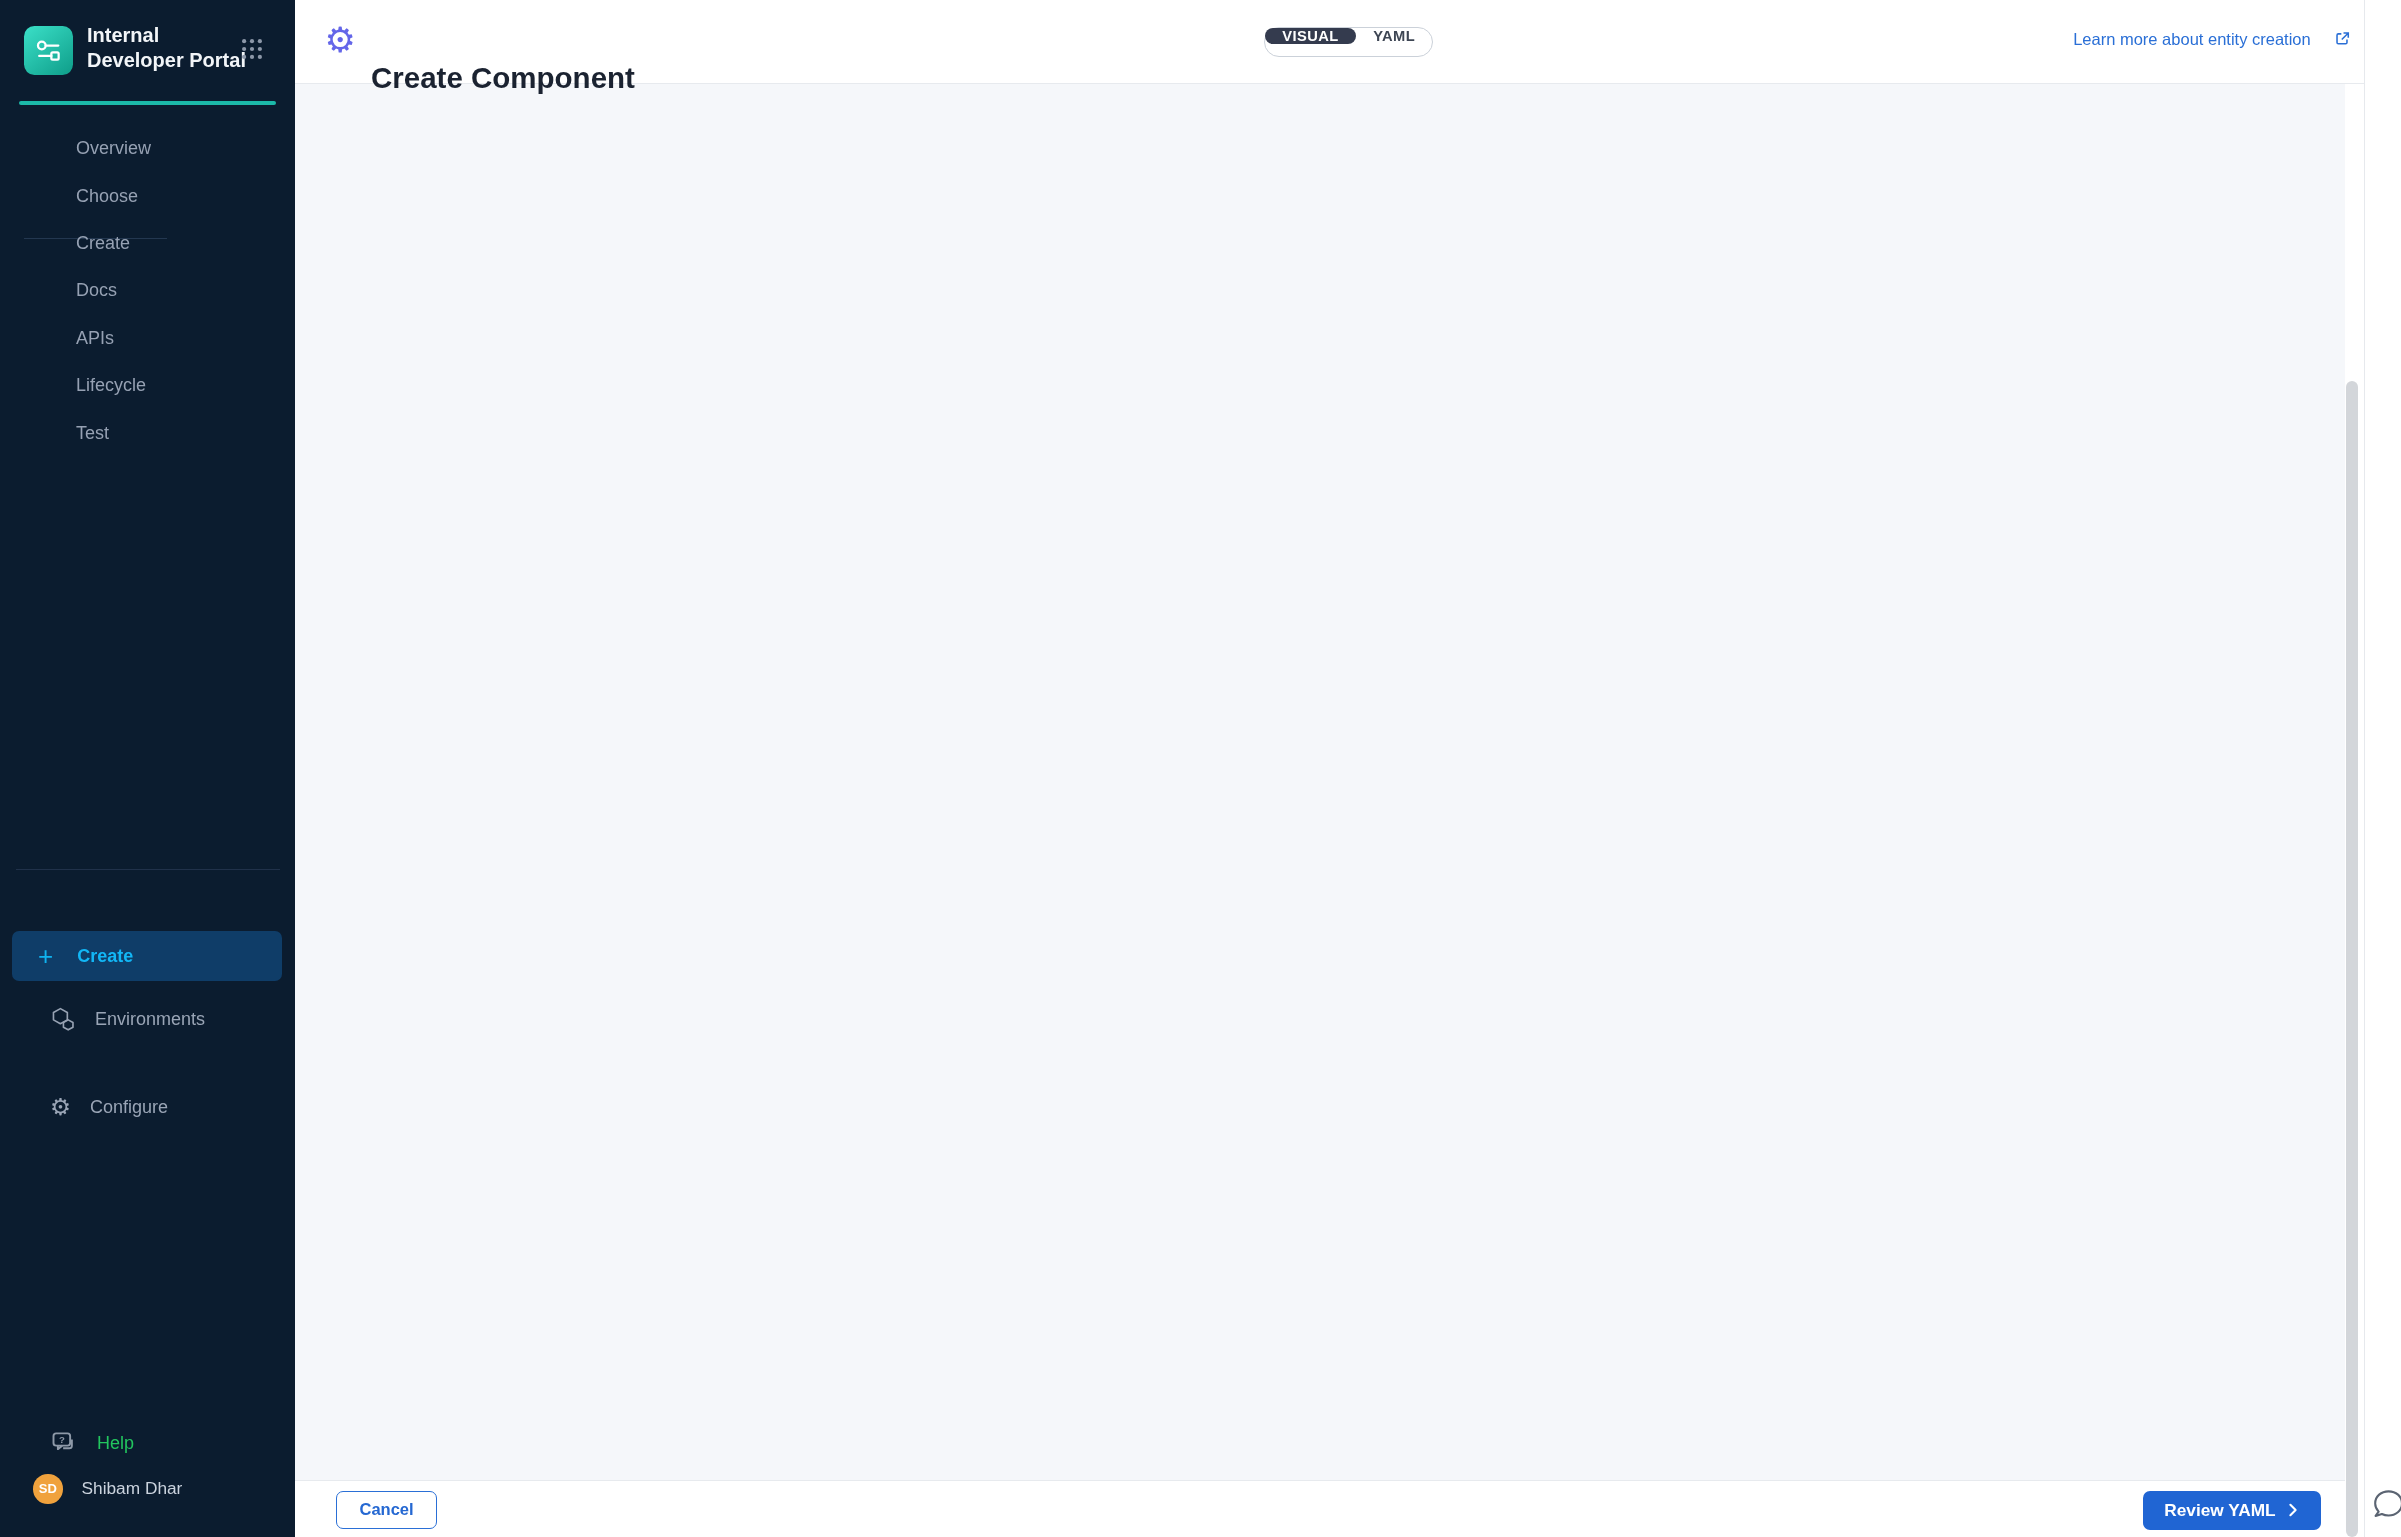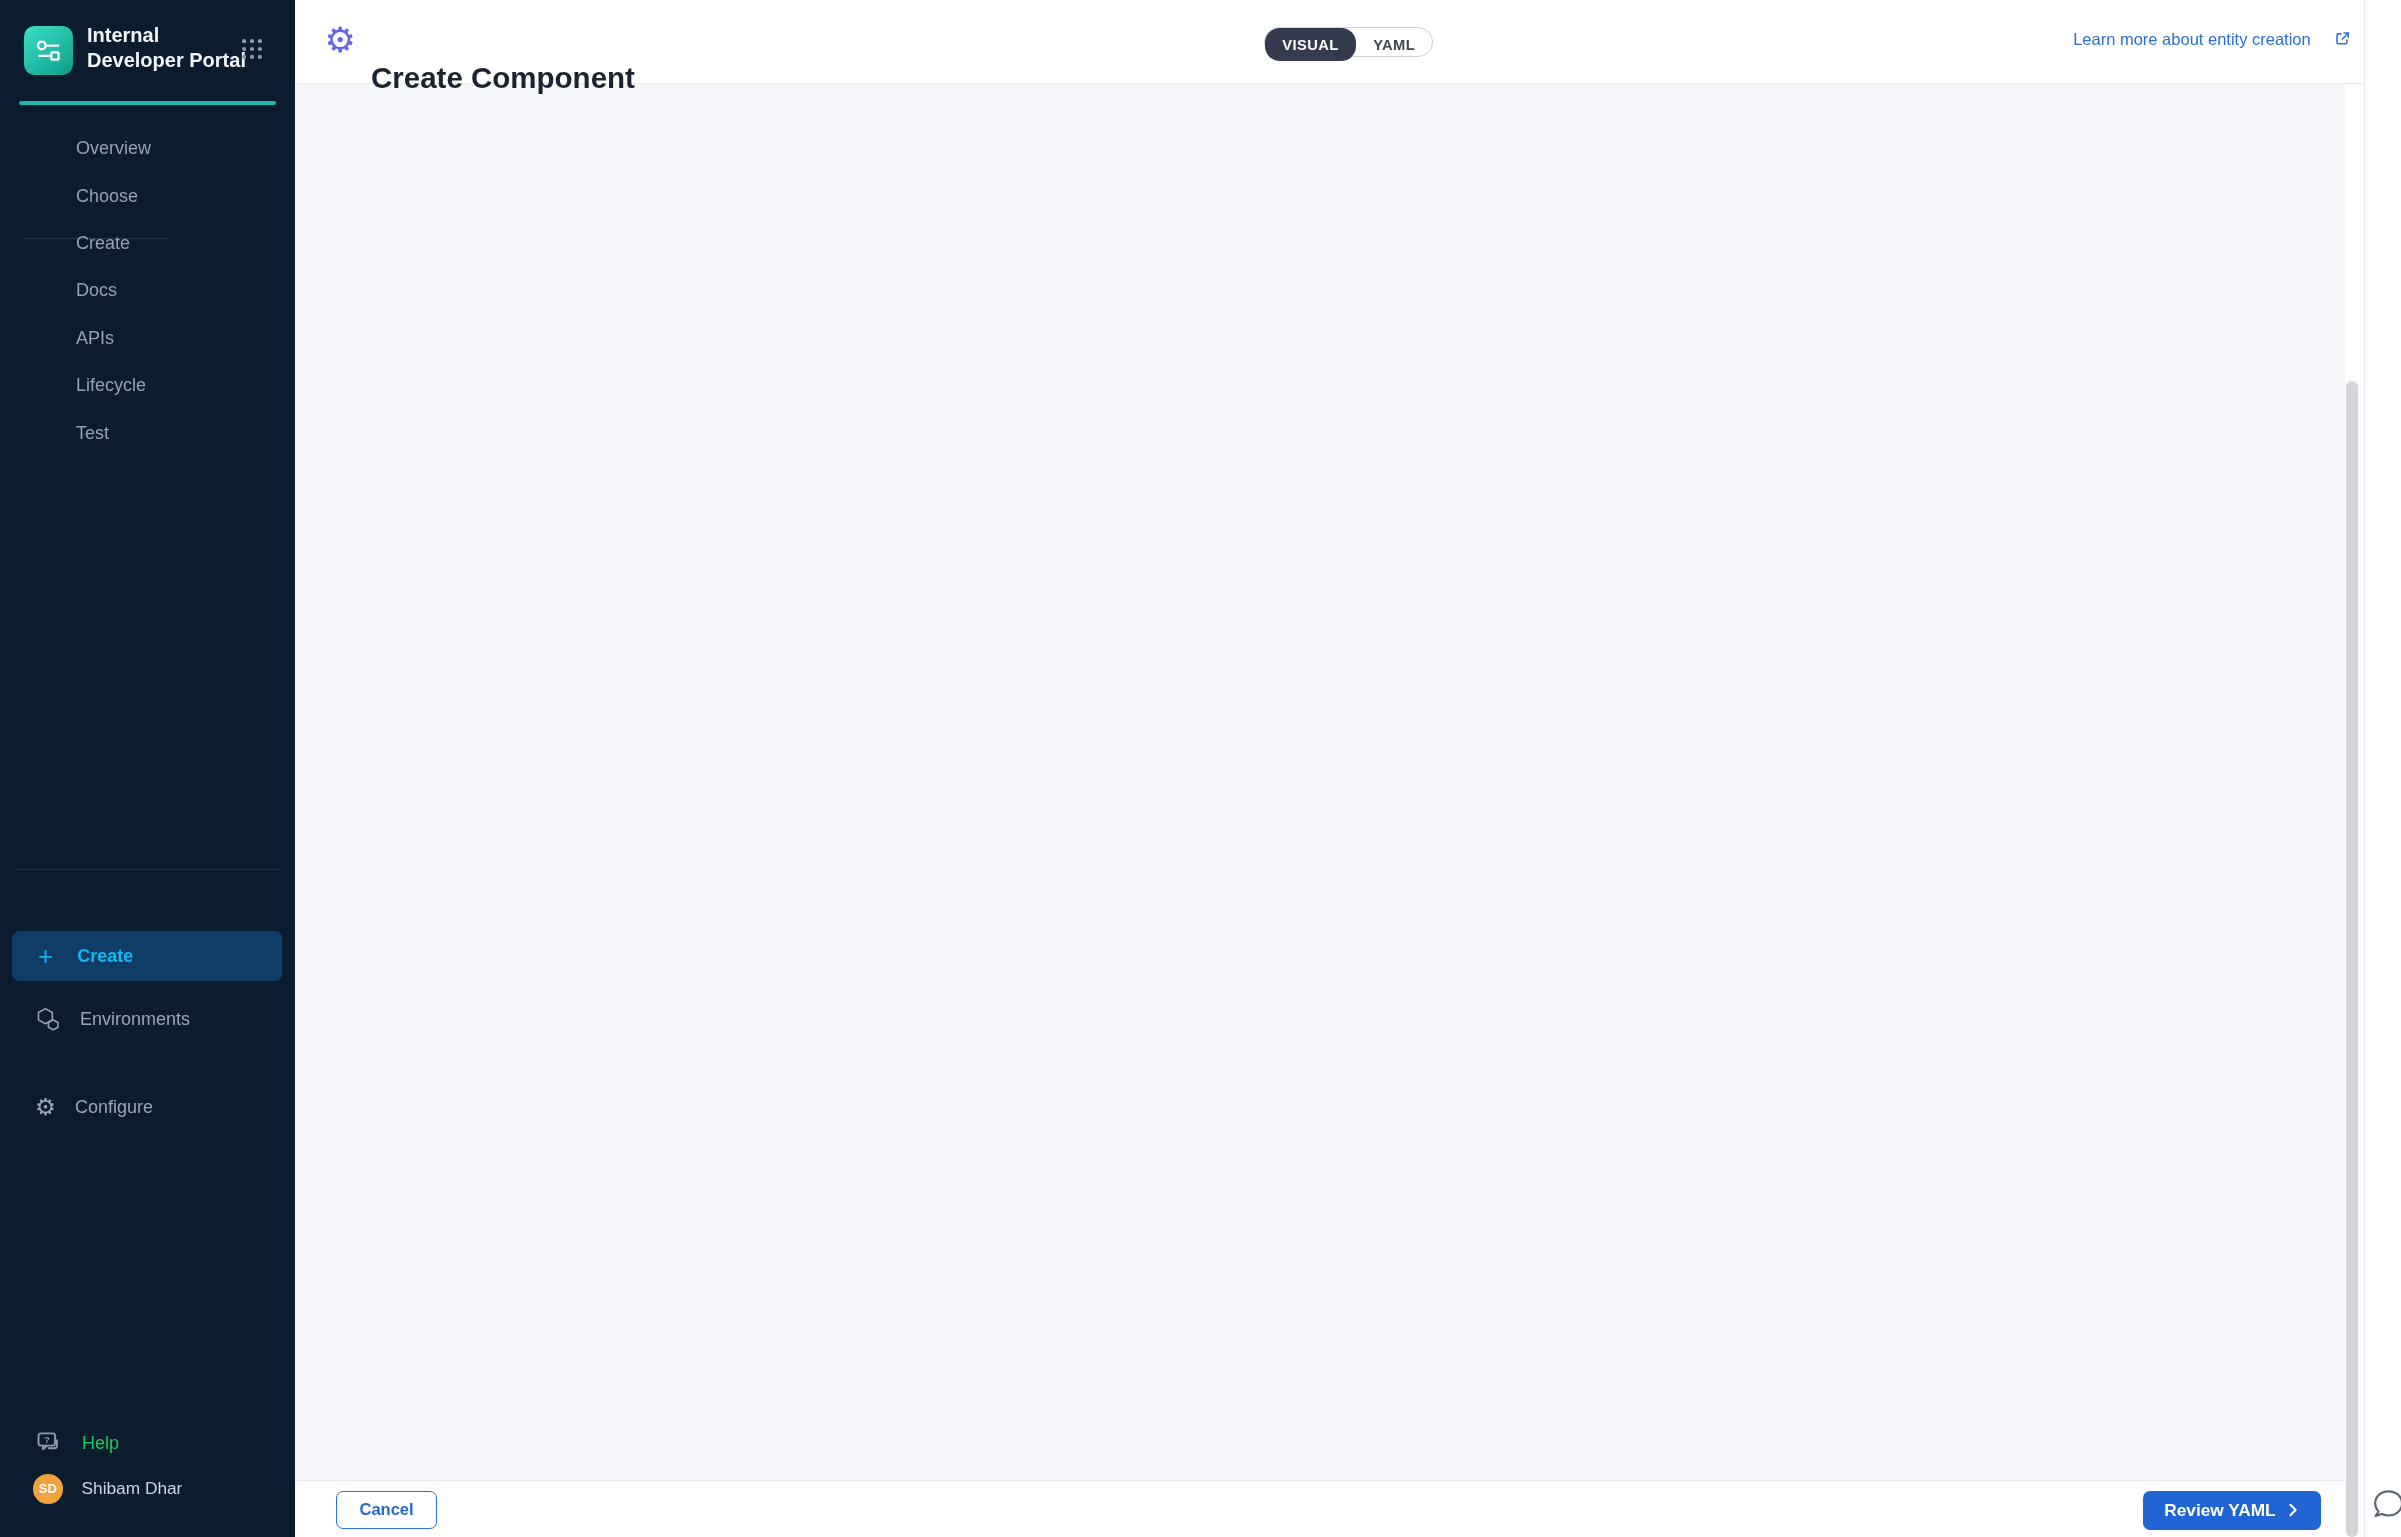--- a/index.html
+++ b/index.html
@@ -12,34 +12,34 @@
   .brand { position:absolute; left:87px; top:23.4px; width:165px; font-size:20px; line-height:25px; font-weight:700; color:#F2F5F8; }
   .grid-icon { position:absolute; left:238px; top:35px; }
   .teal-rule { position:absolute; left:19px; top:101px; width:257px; height:4.3px; border-radius:2.6px; background:#1CB9A9; }
   .side-div1 { position:absolute; left:24px; top:238px; width:143px; height:0.9px; background:#233750; }
   .side-div2 { position:absolute; left:15.6px; top:869px; width:264px; height:0.9px; background:#20314A; }
   .nav-item { position:absolute; left:76px; height:24px; font-size:18px; color:#96A1B3; cursor:pointer; white-space:nowrap; }
   .action-pill { position:absolute; left:12px; top:931px; width:270px; height:50px; border-radius:7px;
                  background:#0F3D68; display:flex; align-items:center; cursor:pointer; }
   .action-pill .plus { margin-left:26px; font-size:26px; font-weight:400; color:#0FB3F0; line-height:26px; }
   .action-pill .lbl { margin-left:24px; font-size:18px; font-weight:700; color:#12B7F6; }
-  .side-row { position:absolute; left:35px; display:flex; align-items:center; gap:19px; cursor:pointer; }
+  .side-row { position:absolute; left:50px; display:flex; align-items:center; gap:19px; cursor:pointer; }
   .side-row .lbl { font-size:18px; color:#9AA5B6; }
   .help-row .lbl { color:#22c55e; }
   .avatar { width:29.5px; height:29.5px; border-radius:50%; background:#F0A23D; display:flex; align-items:center; justify-content:center;
             font-size:13px; font-weight:700; color:#fff; }
   .user-name { font-size:17.3px; color:#CBD3DE; }
   .gear-glyph { font-size:23.4px; color:#9AA5B6; line-height:23.4px; }
 
   
   .header { position:absolute; left:295px; top:0; width:2069px; height:84px; background:#fff; border-bottom:0.9px solid #E7EAEE; z-index:20; }
   .hdr-gear { position:absolute; left:29.5px; top:21px; font-size:35px; line-height:38px; color:#6466E9; }
   .page-title { position:absolute; left:76px; top:25px; font-size:29.5px; font-weight:700; color:#1B2331;margin-top:36px; }
   .toggle { position:absolute; left:969px; top:27px; height:30px; border:0.9px solid #CBD1D9; border-radius:15.6px; display:flex; background:#fff; }
-  .toggle .seg { height:33px; padding:0 17.3px; display:flex; align-items:center; font-size:14.7px; font-weight:700;
+  .toggle .seg { height:16px; padding:0 17.3px; display:flex; align-items:center; font-size:14.7px; font-weight:700;
                  letter-spacing:0.4px; color:#3E4654; border-radius:14.7px; cursor:pointer; }
   .toggle .seg.on { background:#343B4E; color:#fff; }
   .learn-top { position:absolute; right:13px; top:29.5px; display:flex; align-items:center; gap:23px; color:#2A6FD6;
                font-size:16.5px; cursor:pointer; }
 
   
   .content { position:absolute; left:295px; top:84px; width:2050px; height:1396px; background:#F5F7FA; z-index:5; }
 
   .form-card { position:absolute; left:572px; top:84px; width:1526px; height:319px; background:#fff;
                border:0.9px solid #E9ECF0; border-top:none; border-radius:0 0 8.7px 8.7px; }

